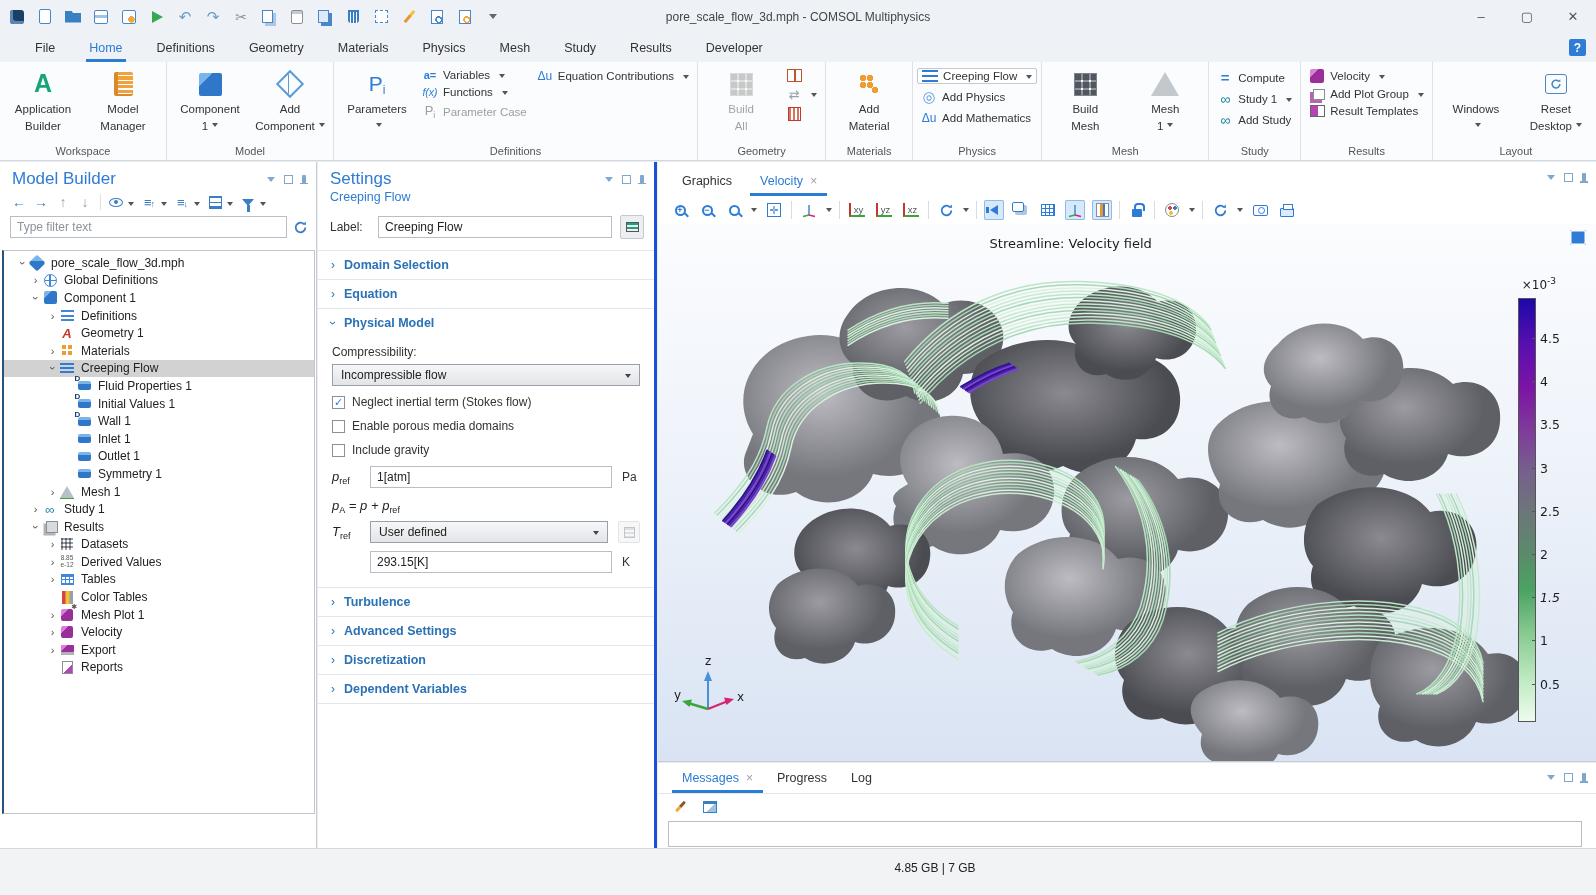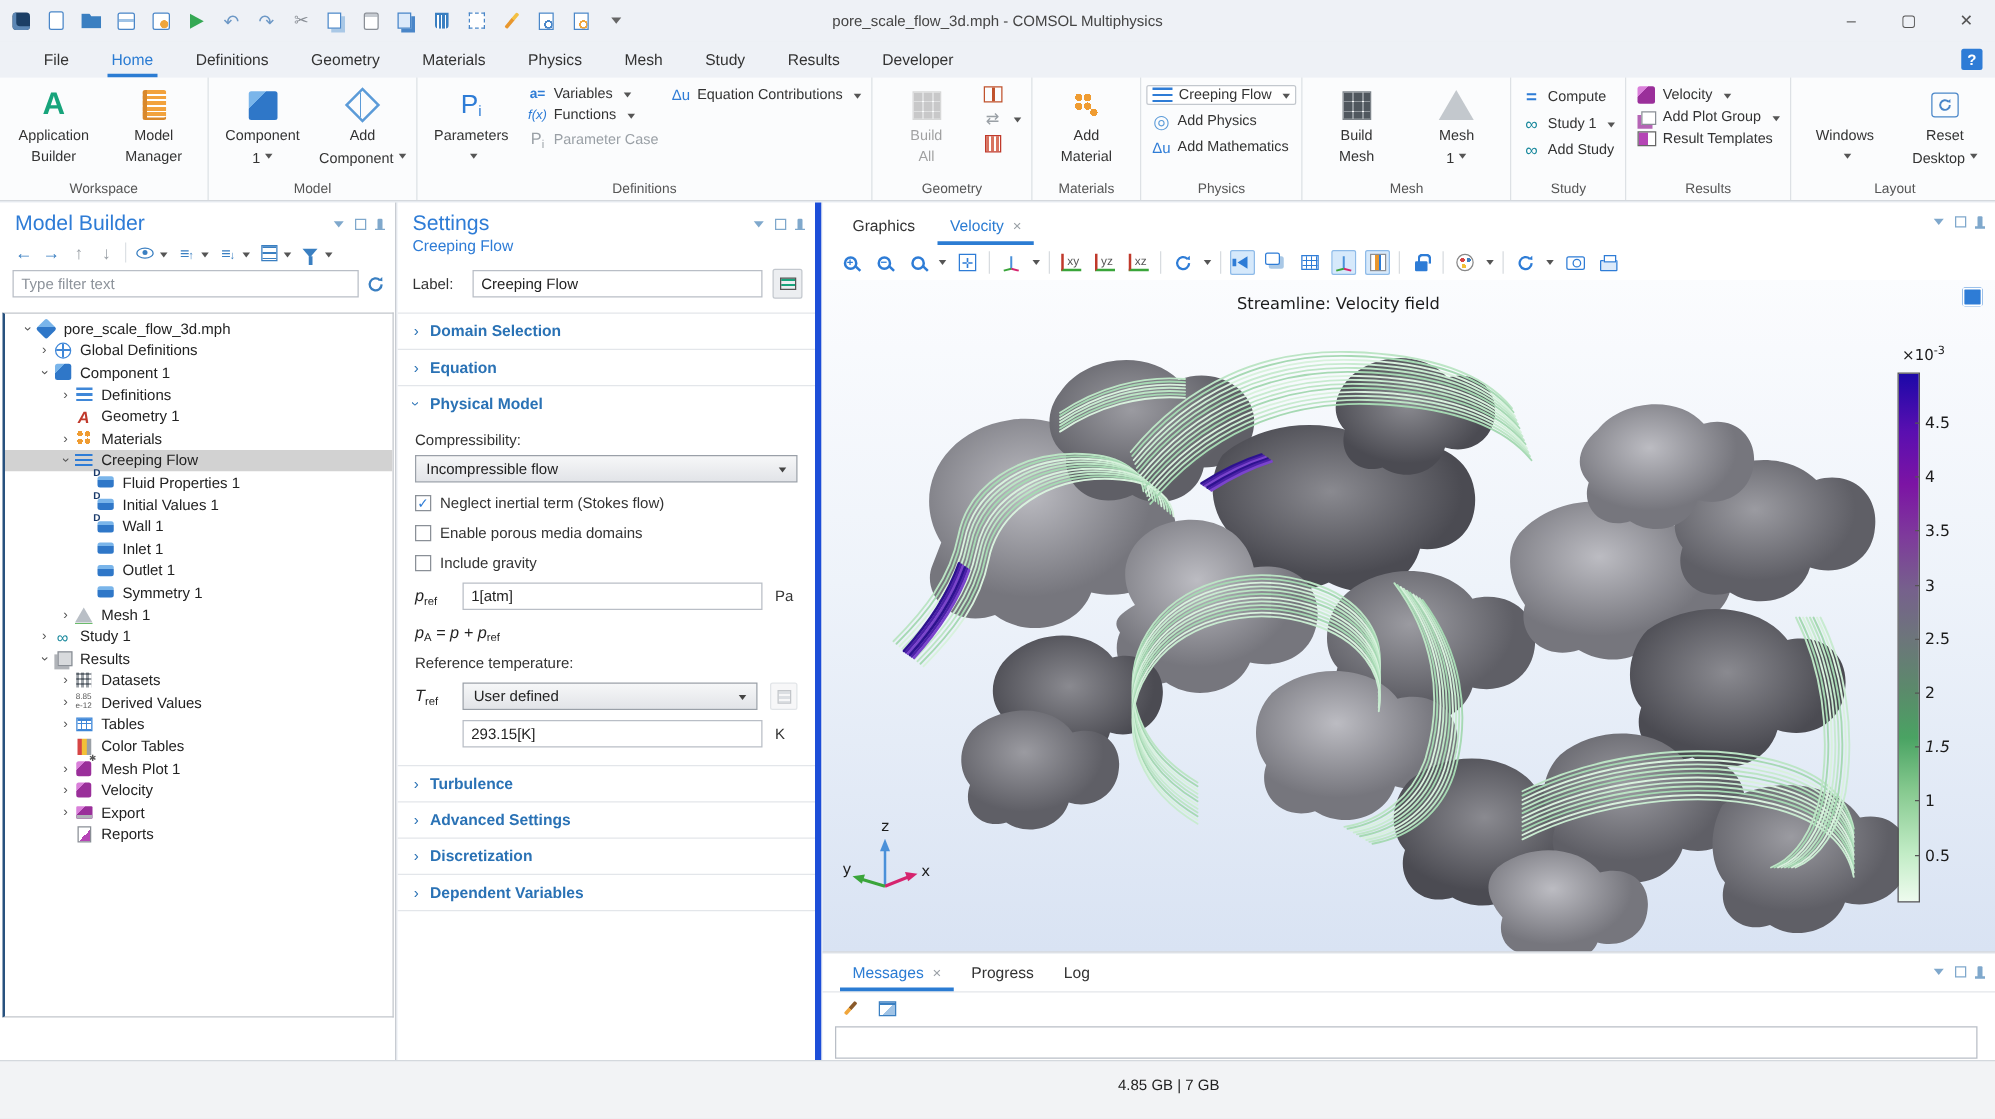--- a/index.html
+++ b/index.html
@@ -115,21 +115,21 @@
   .ri-result-templates { width:15px; height:12px; border:1.6px solid #666; background:
         linear-gradient(90deg,#b545b5 0 7px,#fff 7px); }
   .ri-windows { position:relative; width:26px; height:22px; }
   .ri-reset { width:22px; height:20px; border:1.8px solid #4a86c8; border-radius:3px; display:flex;
         align-items:center; justify-content:center; }
 
   
   .main { position:absolute; left:0; top:162px; width:1596px; bottom:47px; }
   .panel { position:absolute; top:0; bottom:0; background:#fff; }
   .mb-panel { left:0; width:317px; border-right:1px solid #c8ccd2; }
-  .settings-panel { left:318px; width:339px; border-right:5px solid #1d4ed8; overflow:hidden; }
+  .settings-panel { left:318px; width:339px; border-right:3px solid #1d4ed8; overflow:hidden; }
   .right-col { position:absolute; left:658px; right:0; top:0; bottom:0; }
 
   .panel-header { display:flex; align-items:center; padding:7px 10px 1px 12px;justify-content:center; }
   .panel-title { font-size:17px; color:#2e7cd6; }
   .panel-header-icons { margin-left:auto; display:flex; gap:9px; align-items:center; }
   .ph-dd { width:0;height:0;border:4px solid transparent;border-top:5px solid #7fa8cc; margin-top:4px;}
   .ph-float { width:9px;height:9px;border:1.4px solid #7fa8cc; }
   .ph-pin { width:4px;height:9px;background:#7fa8cc;border-radius:1px;position:relative; }
   .ph-pin::after{ content:"";position:absolute;left:-2px;top:8px;width:8px;height:1.5px;background:#7fa8cc;}
 
@@ -912,21 +912,20 @@
             </div>
           </div>
         <div class="sym-row">
           <span class="sym"><span>p</span><span class="sub">ref</span></span>
           <input class="set-input" value="1[atm]" style="">
           <span class="unit">Pa</span>
         </div>
         <div class="eq-line">
           <span>p</span><span class="sub">A</span><span> = </span><span>p</span><span> + </span><span>p</span><span class="sub">ref</span>
         </div>
-        <div class="pm-label">Reference temperature:</div>
         <div class="sym-row">
           <span class="sym"><span>T</span><span class="sub">ref</span></span>
           <div class="pm-select" style="flex:1">
             <span>User defined</span>
             <span class="dd"></span>
           </div>
           <span class="tref-icon">
               <i></i>
             </span>
         </div>

